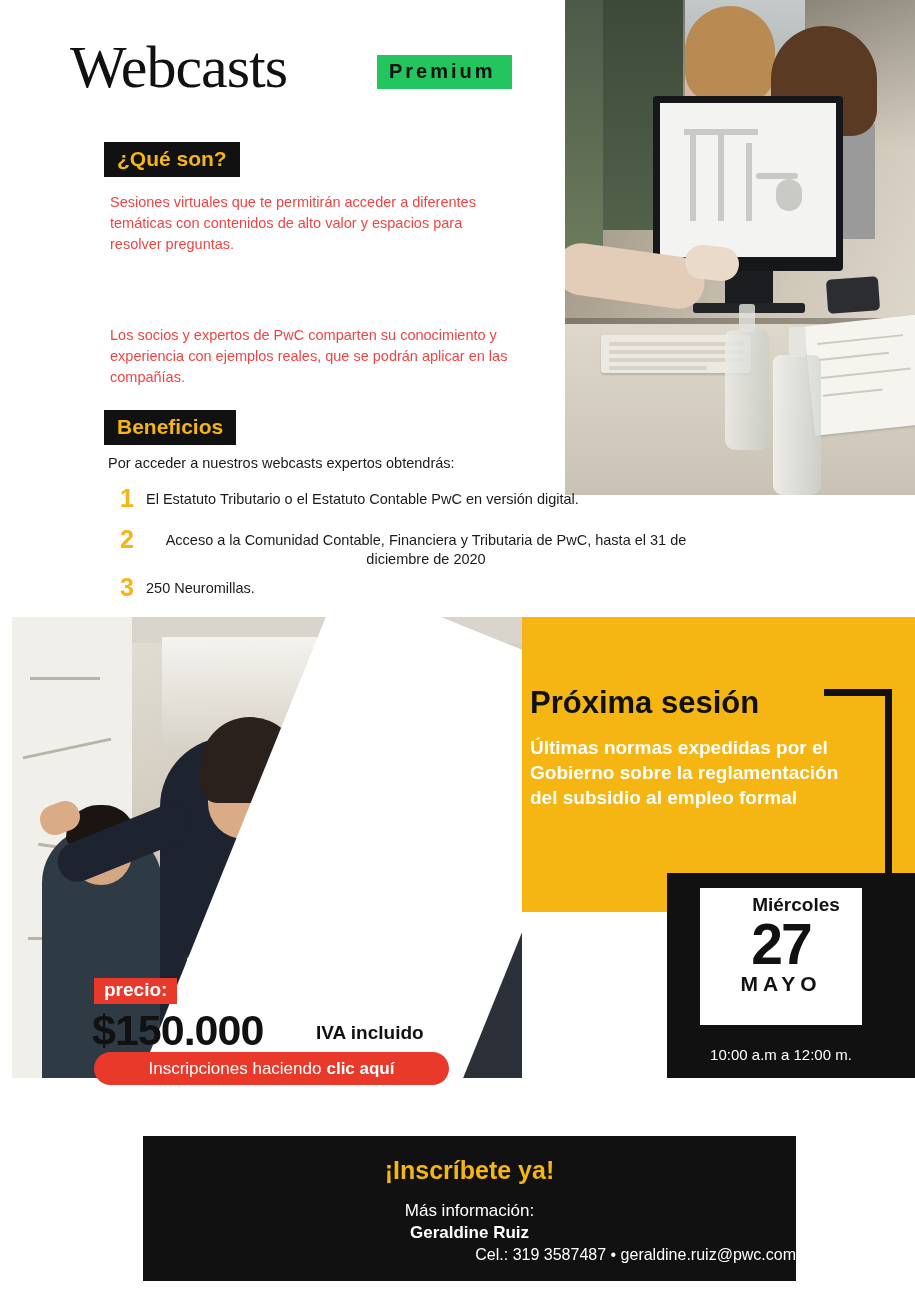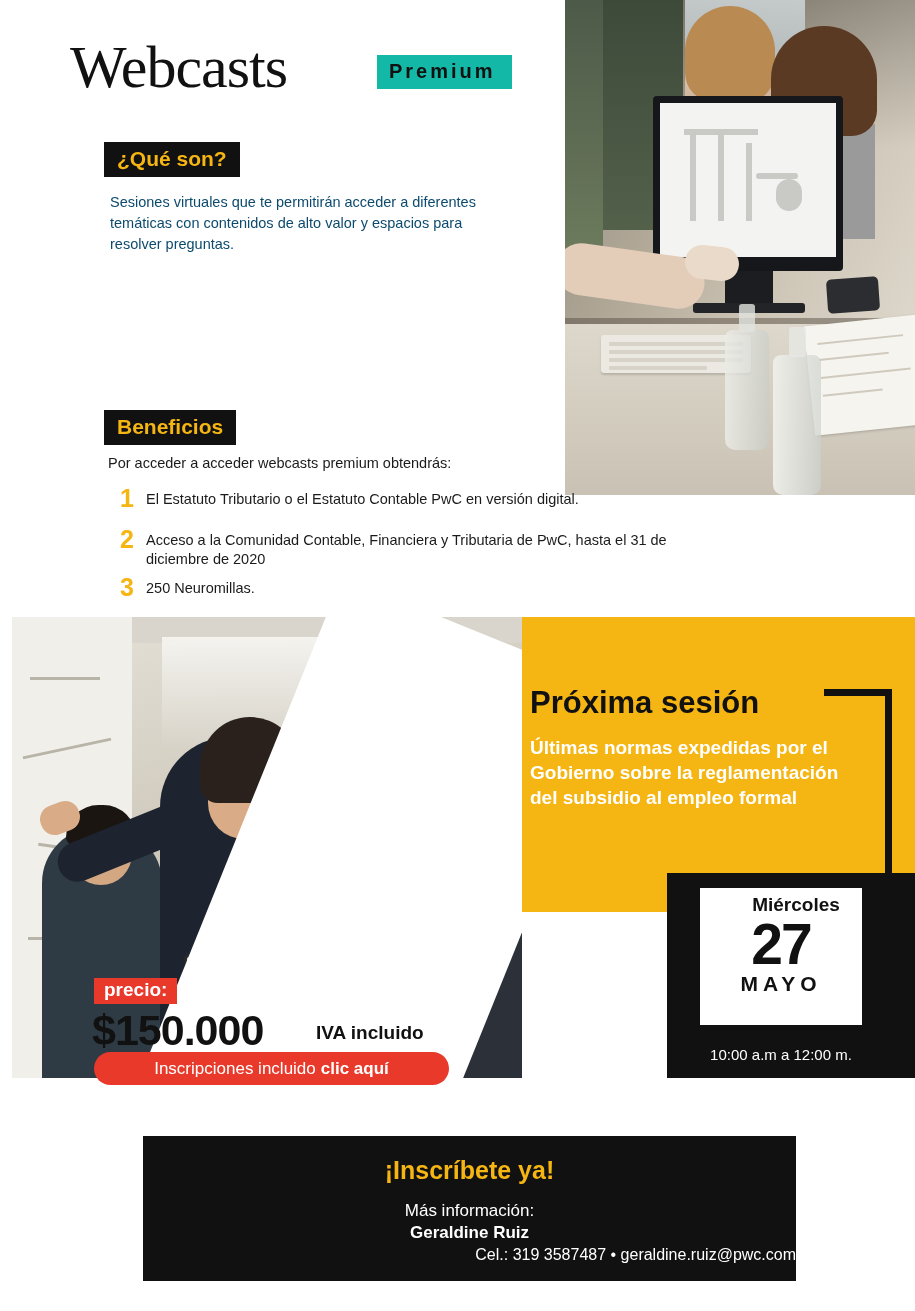--- a/index.html
+++ b/index.html
@@ -53,43 +53,43 @@
   .hp-hand { position:absolute; left:120px; top:246px; width:54px; height:34px; background:#eadac9; border-radius:18px; transform:rotate(6deg);}
 
   
   .title-wrap { position:absolute; left:58px; top:36px; }
   .title-main {
     font-family:"Liberation Serif", serif;
     font-size:60px; line-height:62px; color:#111; letter-spacing:-1px;
   }
   .title-badge {
     position:absolute; left:365px; top:55px;
-    background:#14b8a6; color:#111;
+    background:#22c55e; color:#111;
     font-size:20px; font-weight:bold; letter-spacing:3px;
     padding:5px 16px 6px 12px;
   }
 
   
   .sec-h {
     position:absolute; background:#111; color:#F5B512;
     font-size:21px; font-weight:bold; padding:5px 13px 6px 13px;
     white-space:nowrap;
   }
   .body-p {
-    position:absolute; color:#0c4a6e; font-size:14.5px; line-height:21px;
+    position:absolute; color:#ef4444; font-size:14.5px; line-height:21px;
   }
 
   
   .ben-intro { position:absolute; left:96px; top:455px; font-size:14.5px; color:#1b1b1b; }
   .ben-item { position:absolute; display:flex; align-items:flex-start; }
   .ben-num {
     width:26px; color:#F5B512; font-size:25px; font-weight:bold; line-height:22px;
     text-align:left; font-family:"Liberation Sans", sans-serif;
   }
-  .ben-txt { font-size:14.5px; line-height:19px; color:#1b1b1b; padding-top:3px; }
+  .ben-txt { font-size:14.5px; line-height:19px; color:#1b1b1b; padding-top:3px;text-align:center; }
 
   
   .mid-band { position:absolute; left:0; top:617px; width:915px; height:461px; }
   .mid-photo { position:absolute; left:0; top:0; width:510px; height:461px; overflow:hidden; background:#b9b2a6;}
   .mp-bg { position:absolute; inset:0; background:linear-gradient(160deg,#e7e3da 0%, #cfc9bc 45%, #a79f92 100%); }
   .mp-board { position:absolute; left:0; top:0; width:120px; height:461px; background:#f1efe9; }
   .mp-board .scr { position:absolute; background:#b9b4a8; }
   .mp-win { position:absolute; left:150px; top:20px; width:190px; height:110px; background:linear-gradient(180deg,#f7f6f2,#d7d3c9); opacity:.9;}
   .mp-ceil { position:absolute; left:120px; top:0; width:390px; height:26px; background:#d9d5cc;}
   .mp-woman { position:absolute; left:148px; top:120px; width:175px; height:341px; background:#1d2430; border-radius:70px 70px 0 0;}
@@ -187,23 +187,24 @@
   </div>
 
   <div class="title-wrap">
     <div class="title-main">Webcasts</div>
   </div>
   <div class="title-badge">Premium</div>
 
   <div class="sec-h" style="left:92px; top:142px;">¿Qué son?</div>
   <div class="body-p" style="left:98px; top:192px; width:400px;">Sesiones virtuales que te permitirán acceder a diferentes temáticas con contenidos de alto valor y espacios para resolver preguntas.</div>
 
+  <div class="body-p" style="left:98px; top:325px; width:415px;">Los socios y expertos de PwC comparten su conocimiento y experiencia con ejemplos reales, que se podrán aplicar en las compañías.</div>
 
   <div class="sec-h" style="left:92px; top:410px;">Beneficios</div>
-  <div class="ben-intro">Por acceder a acceder webcasts premium obtendrás:</div>
+  <div class="ben-intro">Por acceder a nuestros webcasts expertos obtendrás:</div>
 
   <div class="ben-item" style="left:108px; top:487px; width:600px;">
     <div class="ben-num">1</div>
     <div class="ben-txt">El Estatuto Tributario o el Estatuto Contable PwC en versión digital.</div>
   </div>
   <div class="ben-item" style="left:108px; top:528px; width:600px;">
     <div class="ben-num">2</div>
     <div class="ben-txt" style="width:560px;">Acceso a la Comunidad Contable, Financiera y Tributaria de PwC, hasta el 31 de diciembre de 2020</div>
   </div>
   <div class="ben-item" style="left:108px; top:576px; width:600px;">
@@ -254,21 +255,21 @@
       <div class="date-num">27</div>
       <div class="date-mon">MAYO</div>
     </div>
     <div class="timebox">10:00 a.m a 12:00 m.</div>
   </div>
 
   <div class="price-tag">precio:</div>
   <div class="price-amt">$150.000</div>
   <div class="price-iva">IVA incluido</div>
   <a class="cta-btn" href="#" style="text-decoration:none;">
-    <span>Inscripciones incluido</span>
+    <span>Inscripciones haciendo</span>
     <b>clic aquí</b>
   </a>
 
   <div class="footer">
     <div class="f-title">¡Inscríbete ya!</div>
     <div class="f-sub">Más información:</div>
     <div class="f-name">Geraldine Ruiz</div>
     <div class="f-contact">Cel.: 319 3587487 • geraldine.ruiz@pwc.com</div>
   </div>
 

